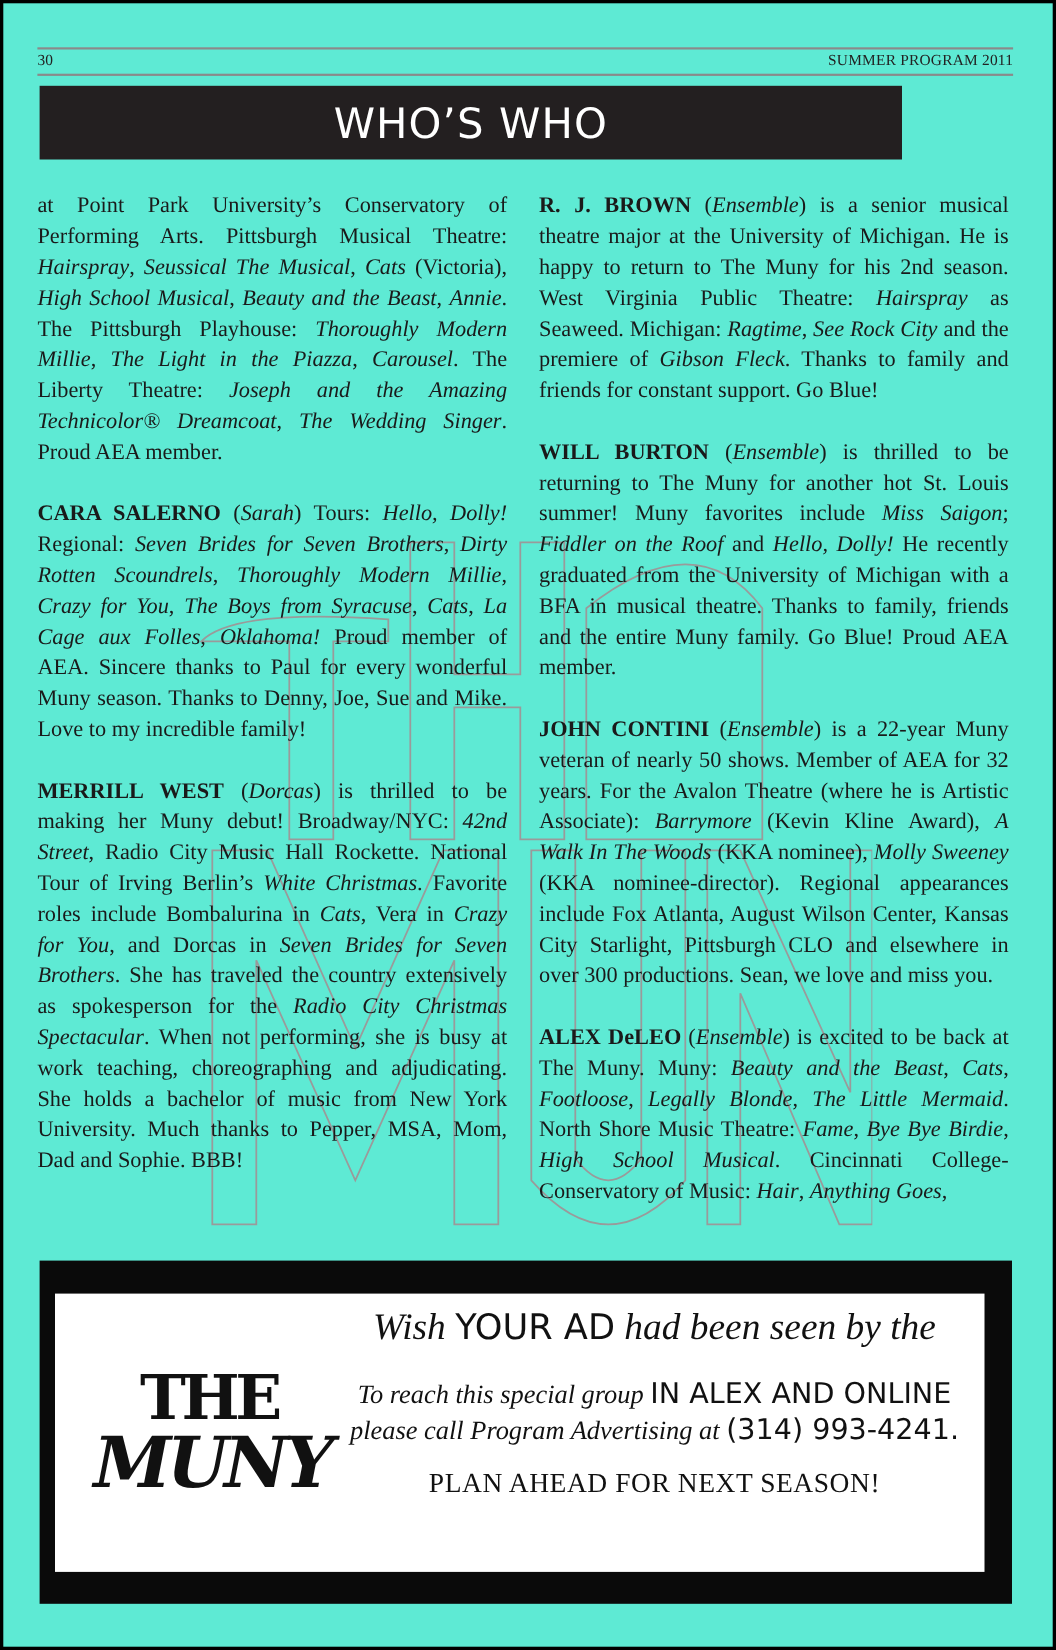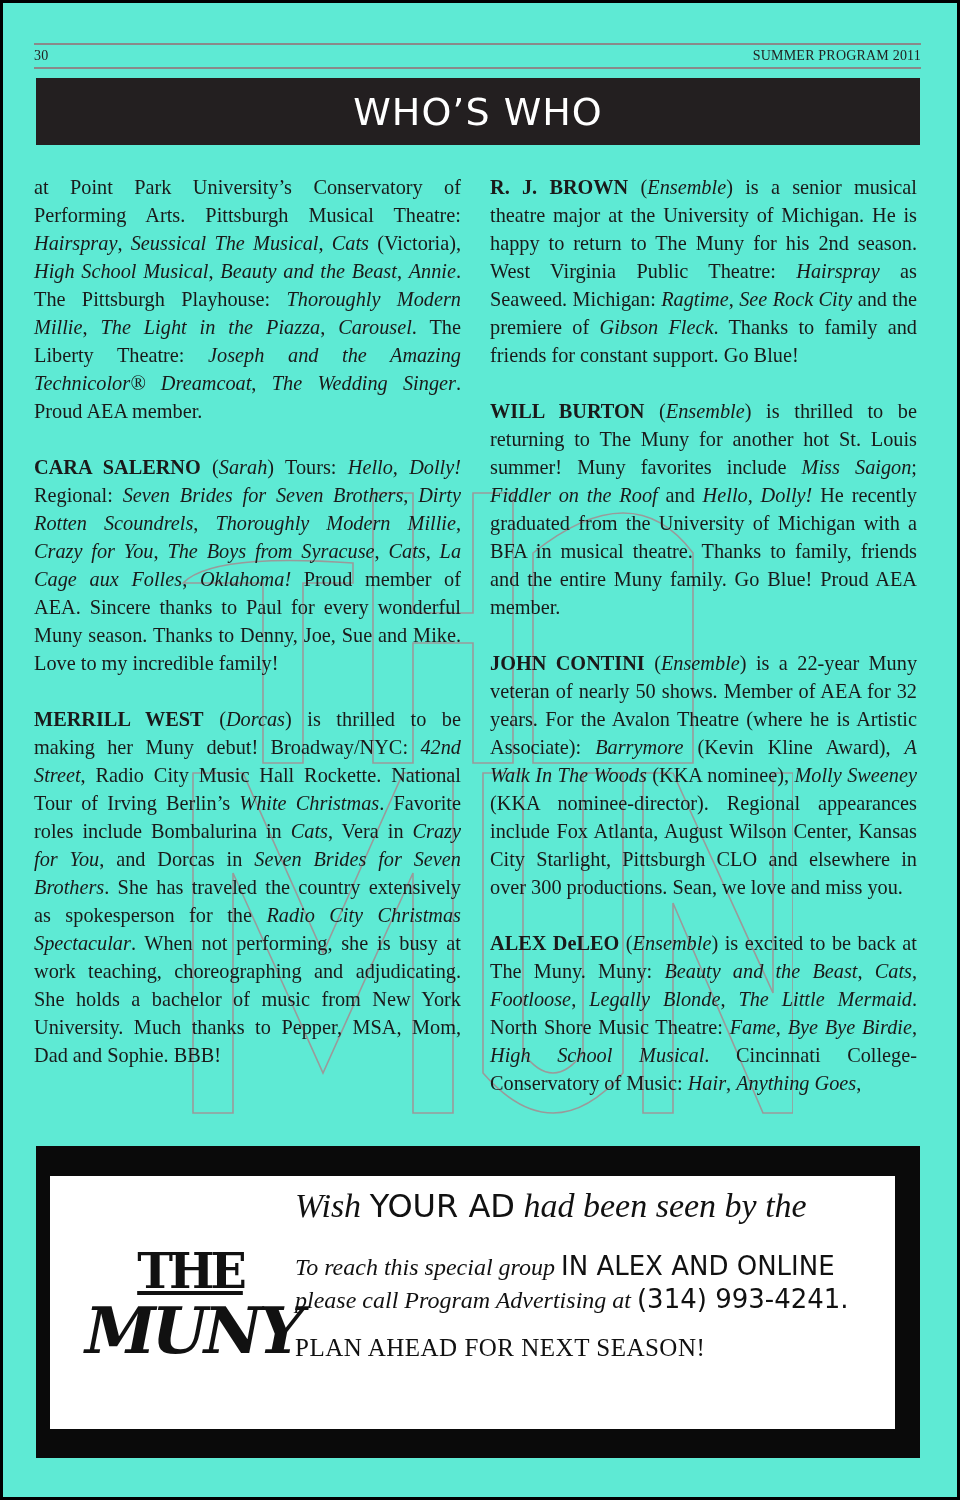--- a/index.html
+++ b/index.html
@@ -4,33 +4,33 @@
 <style>
   html, body { margin:0; padding:0; }
   body { width:960px; height:1500px; background:#000; position:relative; overflow:hidden; font-family:"Liberation Serif","DejaVu Serif",serif; color:#1a1a1a; }
   .page { position:absolute; left:3px; top:3px; width:954px; height:1494px; background:#5eead4; }
   .rule { position:absolute; left:31px; width:887px; height:2px; background:#8a8a8a; }
   .rule.top { top:40px; }
   .rule.bot { top:64px; }
   .folio { position:absolute; top:45px; font-size:14px; letter-spacing:0.2px; color:#222; }
   .folio.left { left:31px; }
   .folio.right { right:36px; }
-  .banner { position:absolute; left:33px; top:75px; width:884px; height:67px; background:#231f20; color:#fff; display:flex; align-items:center; justify-content:center; font-family:"DejaVu Sans","Liberation Sans",sans-serif; font-size:38px; letter-spacing:1px; }
+  .banner { position:absolute; left:33px; top:75px; width:784px; height:67px; background:#231f20; color:#fff; display:flex; align-items:center; justify-content:center; font-family:"DejaVu Sans","Liberation Sans",sans-serif; font-size:38px; letter-spacing:1px; }
   .col { position:absolute; top:158px; width:427px; font-size:20.3px; line-height:28px; text-align:justify; }
   .col.left { left:31px; }
   .col.right { left:487px; }
   .col p { margin:12px 0 28px 0; }
   .col b { font-weight:bold; }
   .watermark { position:absolute; left:170px; top:430px; width:620px; height:700px; pointer-events:none; }
   .ad-outer { position:absolute; left:33px; top:1143px; width:884px; height:312px; background:#0a0a0a; }
   .ad-inner { position:absolute; left:14px; top:30px; width:845px; height:253px; background:#fff; }
   .logo { position:absolute; left:35px; top:65px; width:210px; height:130px; font-family:"DejaVu Serif","Liberation Serif",serif; font-weight:bold; color:#111; text-align:center; line-height:60px; }
-  .logo .l1 { font-size:48px; letter-spacing:-4px; display:block;text-decoration:underline; }
+  .logo .l1 { font-size:56px; letter-spacing:-4px; display:block; }
   .logo .l2 { font-size:64px; letter-spacing:-4px; display:block;font-style:italic; }
-  .ad-text { position:absolute; left:245px; top:8px; width:600px; color:#111; }
+  .ad-text { position:absolute; left:245px; top:8px; width:600px; text-align:center; color:#111; }
   .ad-line1, .ad-line2 { font-size:34px; line-height:44px; font-style:italic; font-family:"Liberation Serif",serif; }
   .sans { font-family:"DejaVu Sans","Liberation Sans",sans-serif; font-style:normal; }
   .ad-line3, .ad-line4 { font-size:24px; line-height:32px; font-style:italic; font-family:"Liberation Serif",serif; }
   .ad-line3 .sans, .ad-line4 .sans { font-size:26px; }
   .ad-line1 .sans { font-size:32px; }
   .ad-gap { height:22px; }
   .ad-line5 { font-family:Liberation Serif, serif; font-size:25px; margin-top:18px; letter-spacing:0.5px; }
 </style>
 </head>
 <body>

